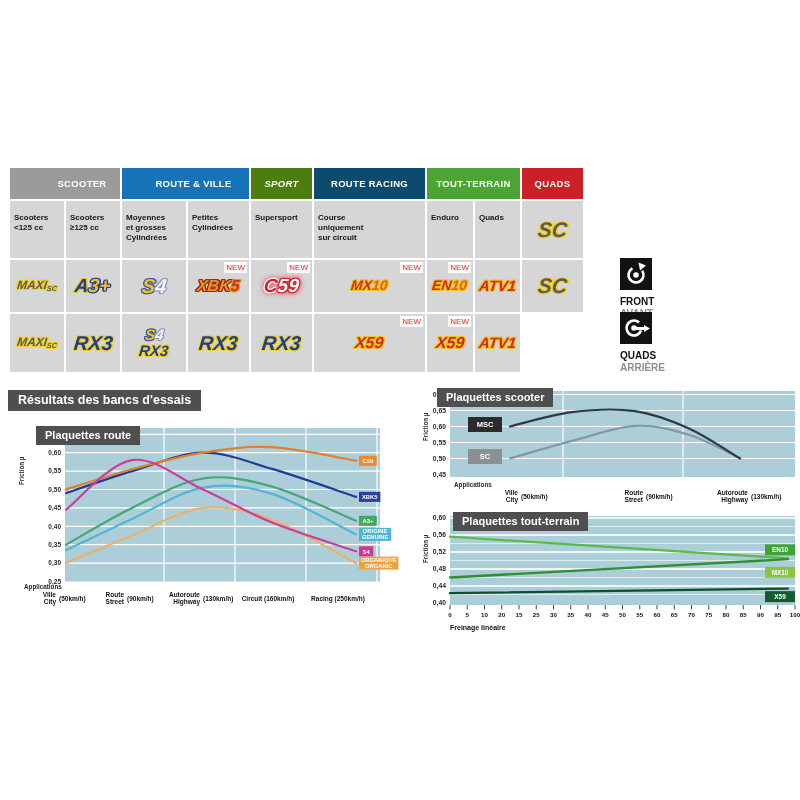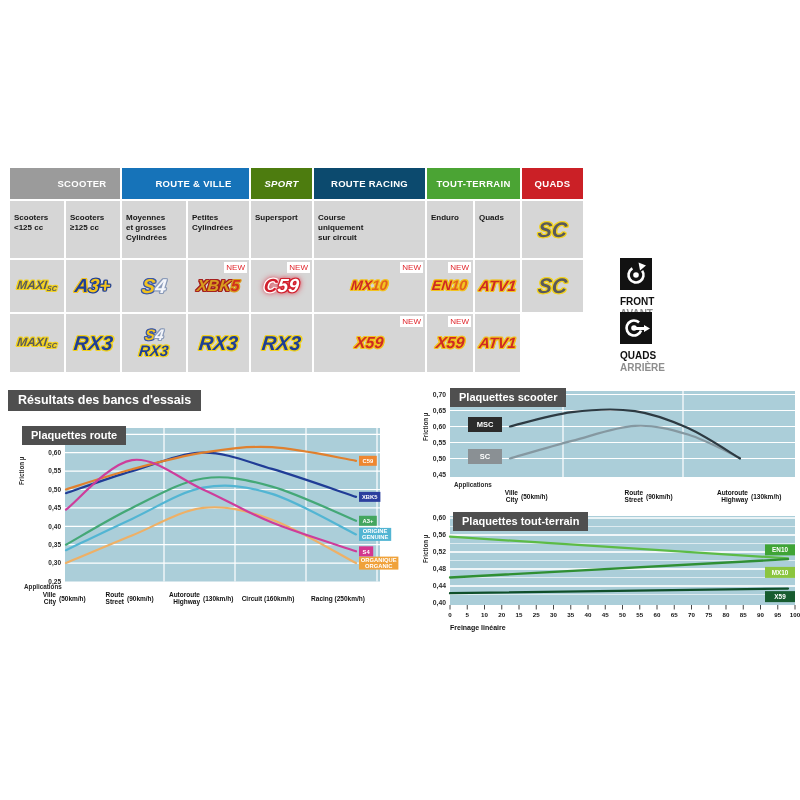--- a/index.html
+++ b/index.html
@@ -142,21 +142,21 @@
       <circle cx="14" cy="16" r="2.8" fill="#fff"></circle>
       <path d="M14 15 H24 V13 L30 16.5 L24 20 V18 H14 Z" fill="#fff"></path>
     </svg>
     <div class="cap">QUADS</div>
     <div class="cap2">ARRIÈRE</div>
   </div>
 
   <div id="section-heading" class="dark-box">Résultats des bancs d'essais</div>
 
   <div id="chart-route" class="chart" style="left:8px;top:413px;width:392px;height:212px">
-    <div class="chart-title" style="left:14px;top:13px">Plaquettes route</div>
+    <div class="chart-title" style="left:28px;top:13px">Plaquettes route</div>
   <svg width="392" height="212" viewBox="0 0 392 212">
         <rect x="57" y="15" width="315" height="153.5" fill="#abced9"></rect>
         <line x1="57" x2="372" y1="150.1" y2="150.1" stroke="#fff" stroke-width="1.2"></line>
         <line x1="57" x2="372" y1="131.70000000000002" y2="131.70000000000002" stroke="#fff" stroke-width="1.2"></line>
         <line x1="57" x2="372" y1="113.30000000000001" y2="113.30000000000001" stroke="#fff" stroke-width="1.2"></line>
         <line x1="57" x2="372" y1="94.90000000000002" y2="94.90000000000002" stroke="#fff" stroke-width="1.2"></line>
         <line x1="57" x2="372" y1="76.50000000000001" y2="76.50000000000001" stroke="#fff" stroke-width="1.2"></line>
         <line x1="57" x2="372" y1="58.10000000000002" y2="58.10000000000002" stroke="#fff" stroke-width="1.2"></line>
         <line x1="57" x2="372" y1="39.70000000000002" y2="39.70000000000002" stroke="#fff" stroke-width="1.2"></line>
         <line x1="57" x2="372" y1="21.299999999999983" y2="21.299999999999983" stroke="#fff" stroke-width="1.2"></line>
@@ -202,21 +202,21 @@
         <text x="116" y="191" text-anchor="end" font-size="6.5" font-weight="bold" fill="#111">Street</text>
         <text x="119" y="188" font-size="6.5" font-weight="bold" fill="#111">(90km/h)</text>
         <text x="192" y="184" text-anchor="end" font-size="6.5" font-weight="bold" fill="#111">Autoroute</text>
         <text x="192" y="191" text-anchor="end" font-size="6.5" font-weight="bold" fill="#111">Highway</text>
         <text x="195" y="188" font-size="6.5" font-weight="bold" fill="#111">(130km/h)</text>
         <text x="260" y="188" text-anchor="middle" font-size="6.5" font-weight="bold" fill="#111">Circuit (160km/h)</text>
         <text x="330" y="188" text-anchor="middle" font-size="6.5" font-weight="bold" fill="#111">Racing (250km/h)</text>
       </svg></div>
 
   <div id="chart-scooter" class="chart" style="left:420px;top:383px;width:380px;height:122px">
-    <div class="chart-title" style="left:30px;top:5px">Plaquettes scooter</div>
+    <div class="chart-title" style="left:17px;top:5px">Plaquettes scooter</div>
   <svg width="380" height="122" viewBox="0 0 380 122">
         <rect x="30" y="8" width="345" height="86" fill="#abced9"></rect>
         <line x1="30" x2="375" y1="75.5" y2="75.5" stroke="#fff" stroke-width="1.2"></line>
         <line x1="30" x2="375" y1="59.499999999999986" y2="59.499999999999986" stroke="#fff" stroke-width="1.2"></line>
         <line x1="30" x2="375" y1="43.49999999999997" y2="43.49999999999997" stroke="#fff" stroke-width="1.2"></line>
         <line x1="30" x2="375" y1="27.499999999999957" y2="27.499999999999957" stroke="#fff" stroke-width="1.2"></line>
         <line x1="30" x2="375" y1="11.499999999999943" y2="11.499999999999943" stroke="#fff" stroke-width="1.2"></line>
         <line x1="143" x2="143" y1="8" y2="94" stroke="#fff" stroke-width="1.2"></line>
         <line x1="263" x2="263" y1="8" y2="94" stroke="#fff" stroke-width="1.2"></line>
         <text x="26" y="13.800000000000015" text-anchor="end" font-size="6.8" font-weight="bold" fill="#2a2a2a">0,70</text>

